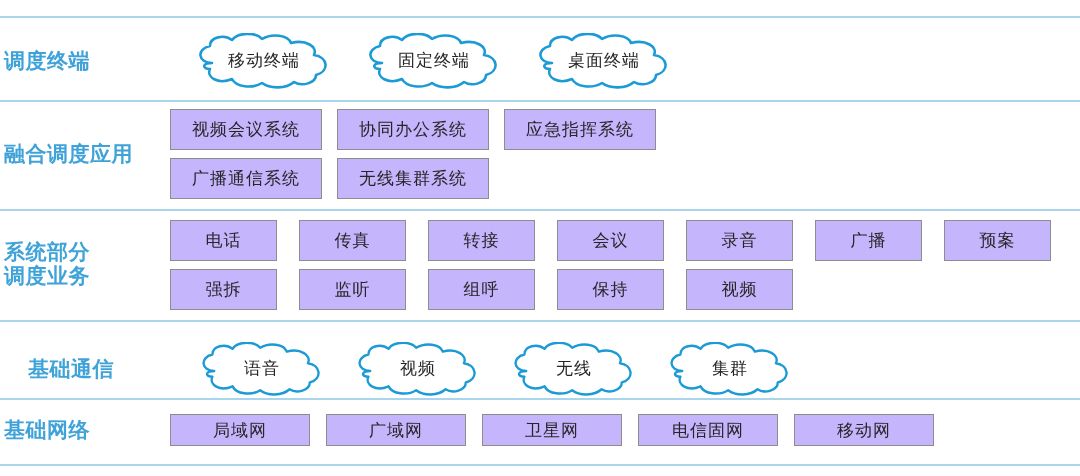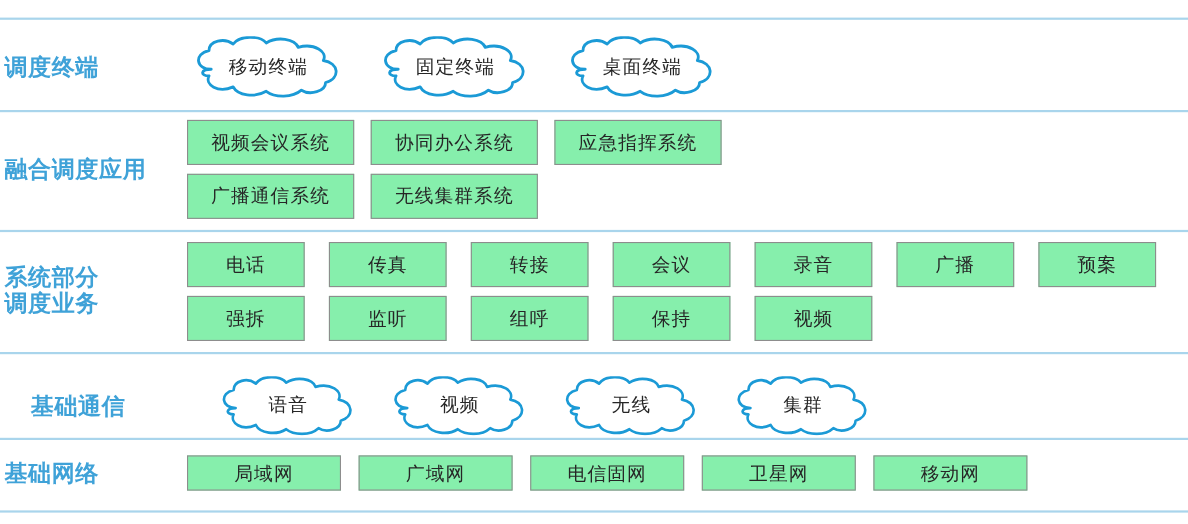--- a/index.html
+++ b/index.html
@@ -57,21 +57,21 @@
     justify-content: flex-end;
   }
   .node-line {
     display: flex;
     align-items: center;
   }
 
   
   .box {
     border: 1.6px solid #8d8d8d;
-    background: #86efac;
+    background: #c4b5fd;
     color: #262626;
     display: flex;
     align-items: center;
     justify-content: center;
     box-sizing: border-box;
     font-size: 17px;
     letter-spacing: 1px;
     height: 41px;
   }
   .row-app .box { width: 152px; margin-right: 15px; }
@@ -99,21 +99,21 @@
   .cloud .cloud-text {
     position: relative;
     z-index: 2;
     padding-bottom: 1px;
   }
   .row-term .cloud { width: 148px; height: 56px; margin-right: 22px; }
   .row-comm .cloud { width: 136px; height: 54px; margin-right: 20px; }
 
   
   .rule-0 { top: 16px; }
-  .row-term { top: 30px; height: 62px; }
+  .row-term { top: 30px; height: 62px; gap: 20px; }
   .rule-1 { top: 100px; }
   .row-app { top: 108px; height: 92px; }
   .rule-2 { top: 209px; }
   .row-biz { top: 219px; height: 92px; }
   .rule-3 { top: 320px; }
   .row-comm { top: 340px; height: 58px; margin-left: 24px; }
   .rule-4 { top: 398px; }
   .row-net { top: 406px; height: 48px; }
   .rule-5 { top: 464px; }
 
@@ -238,22 +238,22 @@
   </div>
 
   <div class="rule rule-4"></div>
 
   <div class="row row-net">
     <div class="row-label">基础网络</div>
     <div class="row-content">
       <div class="node-line">
         <div class="box">局域网</div>
         <div class="box">广域网</div>
+        <div class="box">卫星网</div>
         <div class="box">电信固网</div>
-        <div class="box">卫星网</div>
         <div class="box">移动网</div>
       </div>
     </div>
   </div>
 
   <div class="rule rule-5"></div>
 
 </div>
 
 </body></html>

